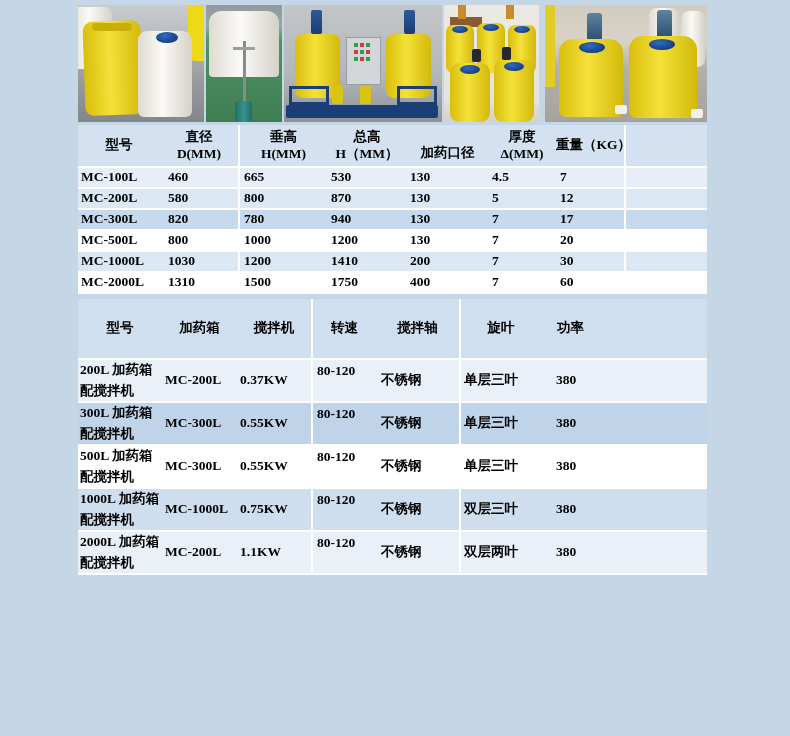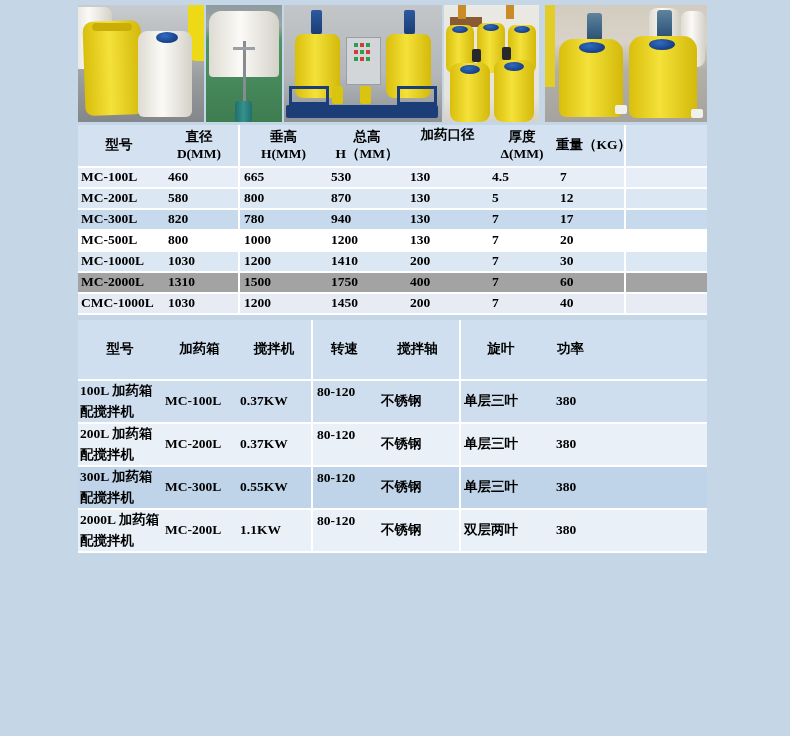--- a/index.html
+++ b/index.html
@@ -24,35 +24,35 @@
   .lid{background:radial-gradient(ellipse at 40% 35%,#2f6cc0,#173f86 70%);border-radius:50%;}
   
   .content{position:absolute;left:78px;top:125px;width:629px;}
   table{border-collapse:separate;border-spacing:0;table-layout:fixed;width:629px;font-weight:bold;}
   td,th{box-sizing:border-box;border-bottom:2px solid #fff;font-weight:bold;
         font-size:13.5px;line-height:1.25;overflow:hidden;white-space:nowrap;
         text-align:left;vertical-align:middle;padding:0;}
   .vline{border-right:2px solid #fff;}
   
   .t1 .hdr td{height:43px;text-align:center;background:#d3e1f0;}
-  .t1 .hdr .top-align{vertical-align:top;padding-top:2px;}
+  .t1 .hdr .top-align{vertical-align:top;padding-top:20px;}
   .t1 td{height:21px;}
   .t1 .c1{padding-left:3px;}
   .t1 .c2{padding-left:8px;}
   .t1 .c3{padding-left:4px;}
   .t1 .c4{padding-left:4px;}
   .t1 .c5{padding-left:3px;}
   .t1 .c6{padding-left:4px;}
   .t1 .c7{padding-left:4px;}
   .t1 .r1 td{background:#e8eef7;}
   .t1 .r2 td{background:#dbe7f3;}
   .t1 .r3 td{background:#c7daed;}
   .t1 .r4 td{background:#ffffff;}
   .t1 .r5 td{background:#dbe7f3;}
-  .t1 .r6 td{background:#a3a3a3;}
+  .t1 .r6 td{background:#ffffff;}
   .t1 .r7 td{background:#e7ecf4;}
   .t1 .note td{height:26px;background:#eaf0f8;font-size:14px;padding-left:3px;}
   
   .t2{margin-top:5px;}
   .t2 .title td{height:29px;background:#cfdfef;font-size:14px;padding-left:2px;}
   .t2 .hdr td{height:61px;background:#cfdfef;text-align:center;}
   .t2 .hdr .left{text-align:left;padding-left:16px;}
   .t2 .row td{height:43px;}
   .t2 .m1{padding-left:2px;white-space:normal;line-height:1.5;}
   .t2 .m2{padding-left:3px;}
@@ -226,30 +226,20 @@
     <tr class="r6">
       <td class="c1">MC-2000L</td>
       <td class="c2 vline">1310</td>
       <td class="c3">1500</td>
       <td class="c4">1750</td>
       <td class="c5">400</td>
       <td class="c6">7</td>
       <td class="c7 vline">60</td>
       <td></td>
     </tr>
-    <tr class="r7">
-      <td class="c1">CMC-1000L</td>
-      <td class="c2 vline">1030</td>
-      <td class="c3">1200</td>
-      <td class="c4">1450</td>
-      <td class="c5">200</td>
-      <td class="c6">7</td>
-      <td class="c7 vline">40</td>
-      <td></td>
-    </tr>
   </tbody>
     </table>
 
   <table class="t2">
     <colgroup>
       <col style="width:84px">
         <col style="width:75px">
         <col style="width:76px">
         <col style="width:63px">
       <col style="width:85px">
@@ -259,47 +249,56 @@
     <tbody>
     <tr class="hdr">
       <td>型号</td>
       <td>加药箱</td>
       <td class="vline">搅拌机</td>
       <td>转速</td>
       <td class="vline">搅拌轴</td>
       <td>旋叶</td>
       <td class="left">功率</td>
     </tr>
-    <tr class="row w1">
-      <td class="m1">100L 加药箱配搅拌机</td>
-      <td class="m2">MC-100L</td>
-      <td class="m3 vline">0.37KW</td>
-      <td class="m4">80-120</td>
-      <td class="m5 vline">不锈钢</td>
-      <td class="m6">单层三叶</td>
-      <td class="m7">380</td>
-    </tr>
     <tr class="row w2">
       <td class="m1">200L 加药箱配搅拌机</td>
       <td class="m2">MC-200L</td>
       <td class="m3 vline">0.37KW</td>
       <td class="m4">80-120</td>
       <td class="m5 vline">不锈钢</td>
       <td class="m6">单层三叶</td>
       <td class="m7">380</td>
     </tr>
     <tr class="row w3">
       <td class="m1">300L 加药箱配搅拌机</td>
       <td class="m2">MC-300L</td>
       <td class="m3 vline">0.55KW</td>
       <td class="m4">80-120</td>
       <td class="m5 vline">不锈钢</td>
       <td class="m6">单层三叶</td>
       <td class="m7">380</td>
     </tr>
+    <tr class="row w4">
+      <td class="m1">500L 加药箱配搅拌机</td>
+      <td class="m2">MC-300L</td>
+      <td class="m3 vline">0.55KW</td>
+      <td class="m4">80-120</td>
+      <td class="m5 vline">不锈钢</td>
+      <td class="m6">单层三叶</td>
+      <td class="m7">380</td>
+    </tr>
+    <tr class="row w5">
+      <td class="m1">1000L 加药箱配搅拌机</td>
+      <td class="m2">MC-1000L</td>
+      <td class="m3 vline">0.75KW</td>
+      <td class="m4">80-120</td>
+      <td class="m5 vline">不锈钢</td>
+      <td class="m6">双层三叶</td>
+      <td class="m7">380</td>
+    </tr>
     <tr class="row w6">
       <td class="m1">2000L 加药箱配搅拌机</td>
       <td class="m2">MC-200L</td>
       <td class="m3 vline">1.1KW</td>
       <td class="m4">80-120</td>
       <td class="m5 vline">不锈钢</td>
       <td class="m6">双层两叶</td>
       <td class="m7">380</td>
     </tr>
   </tbody>

